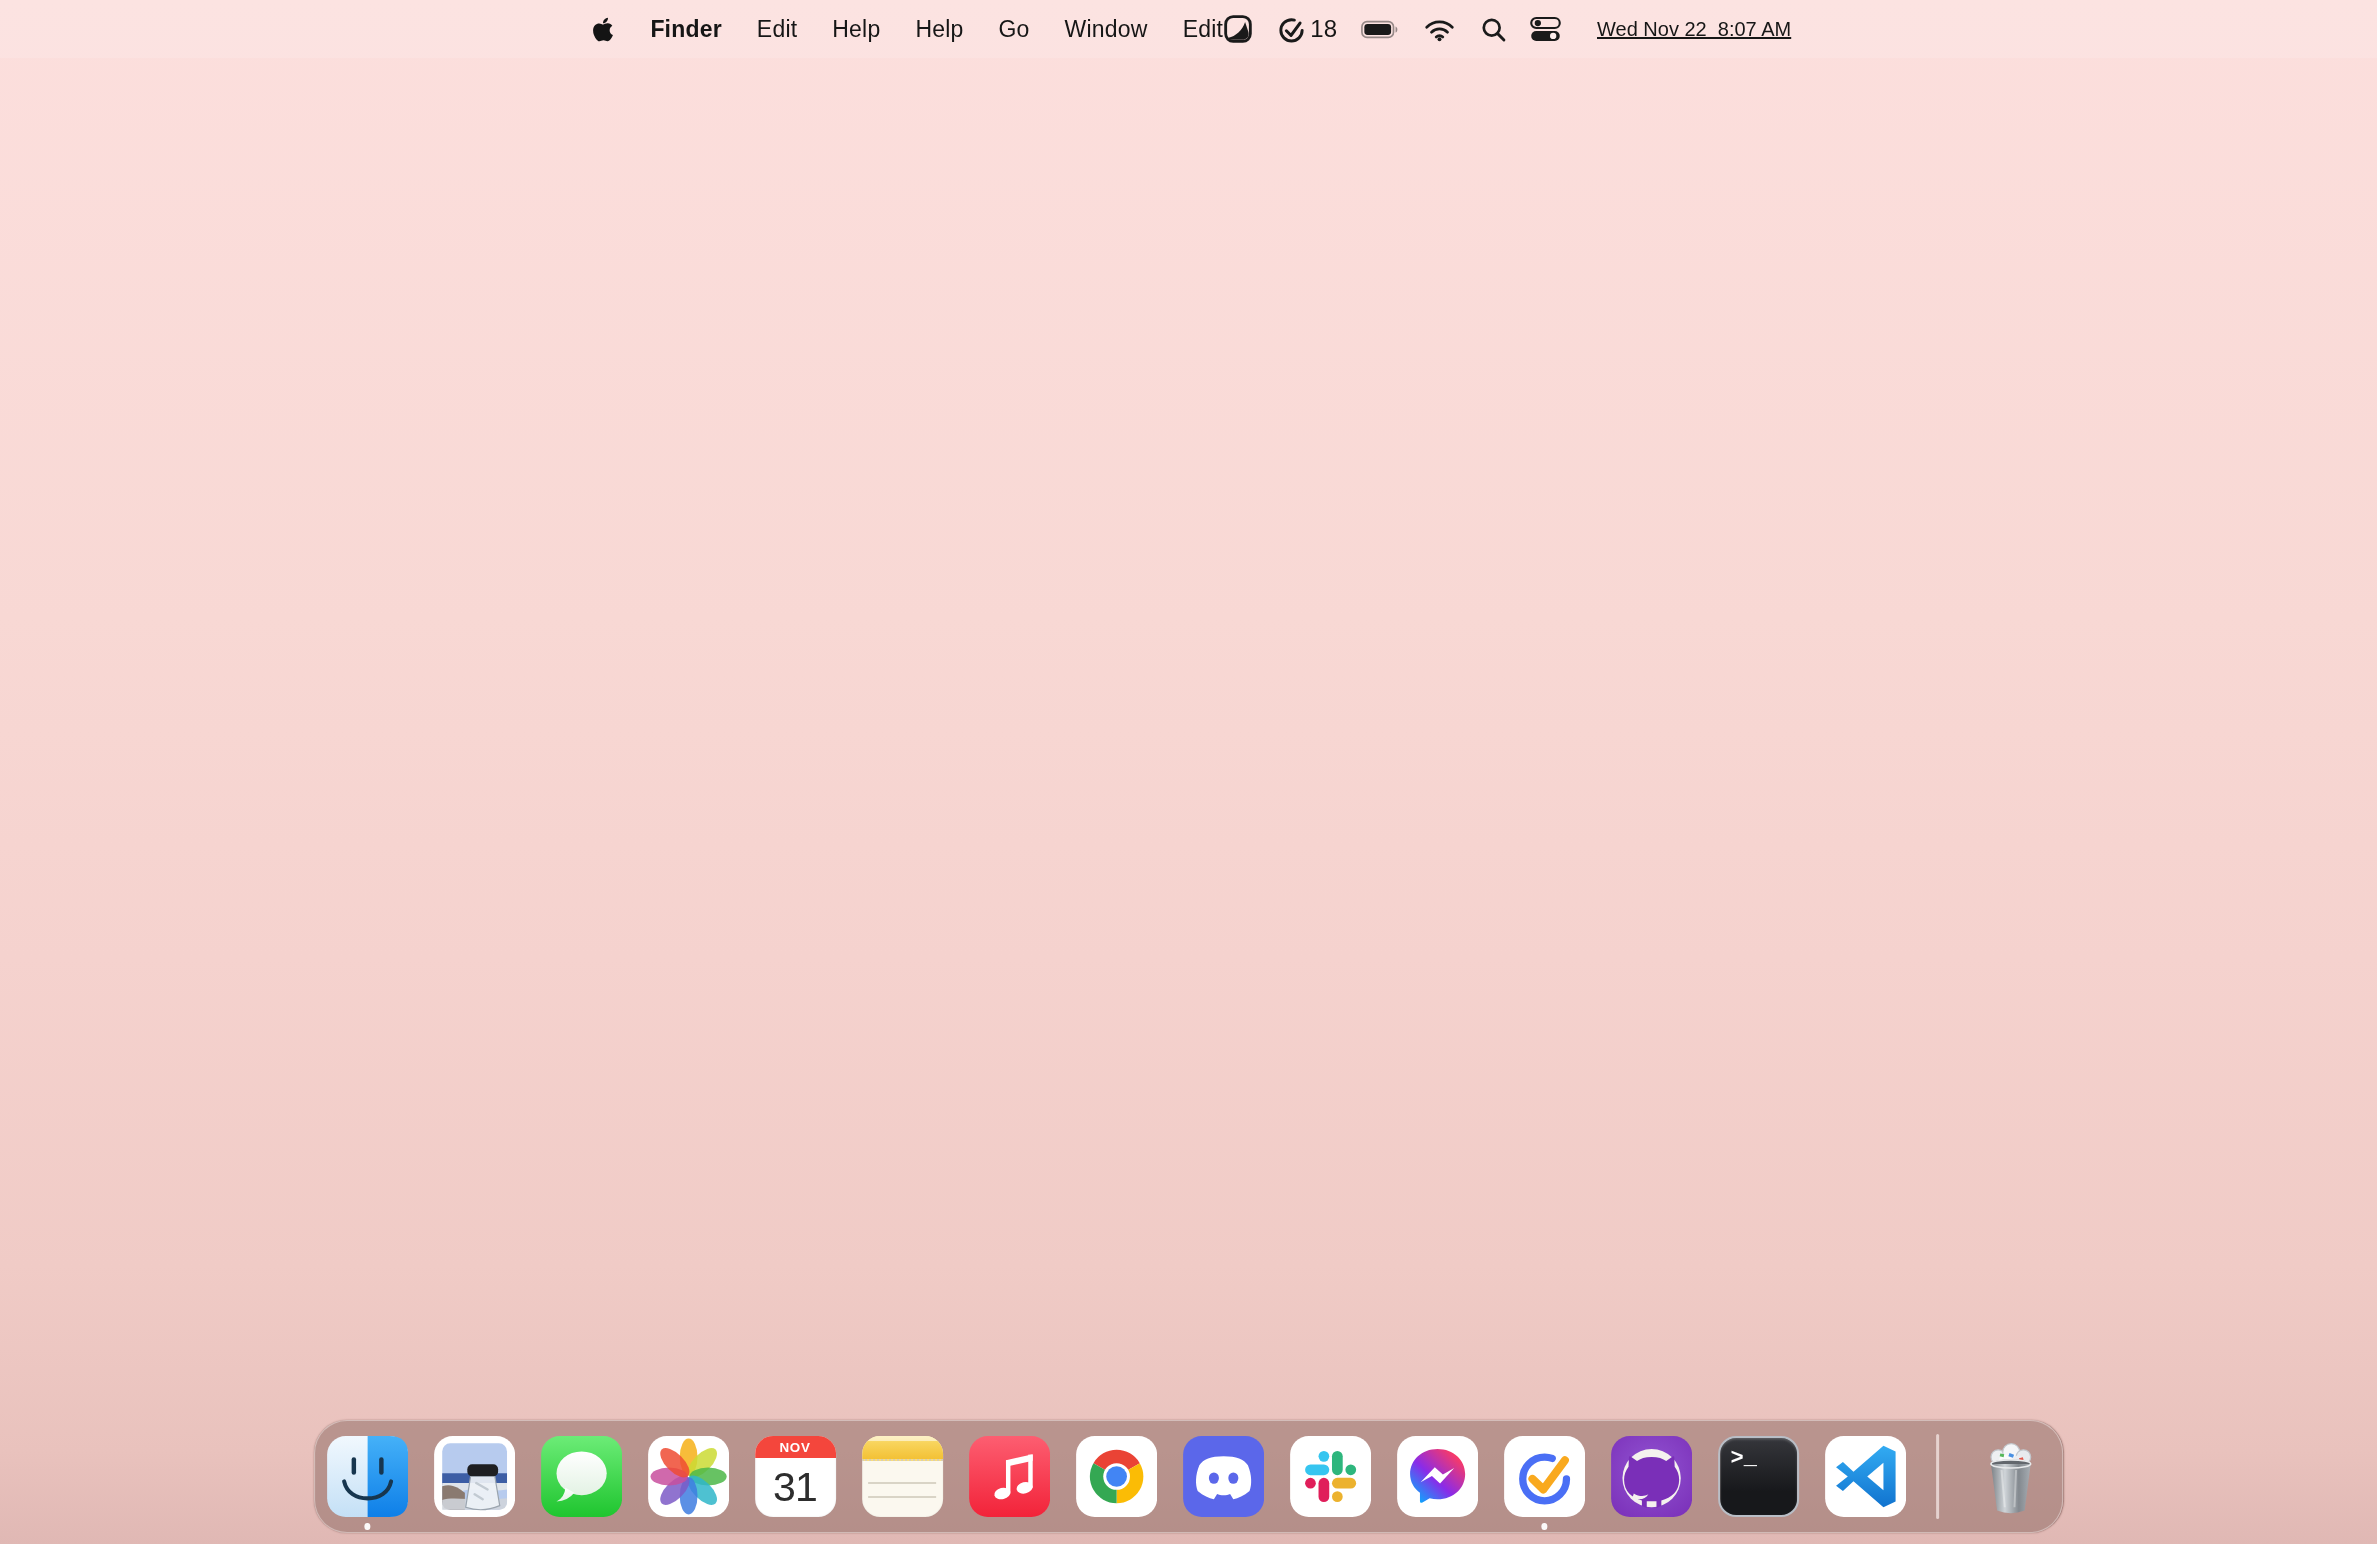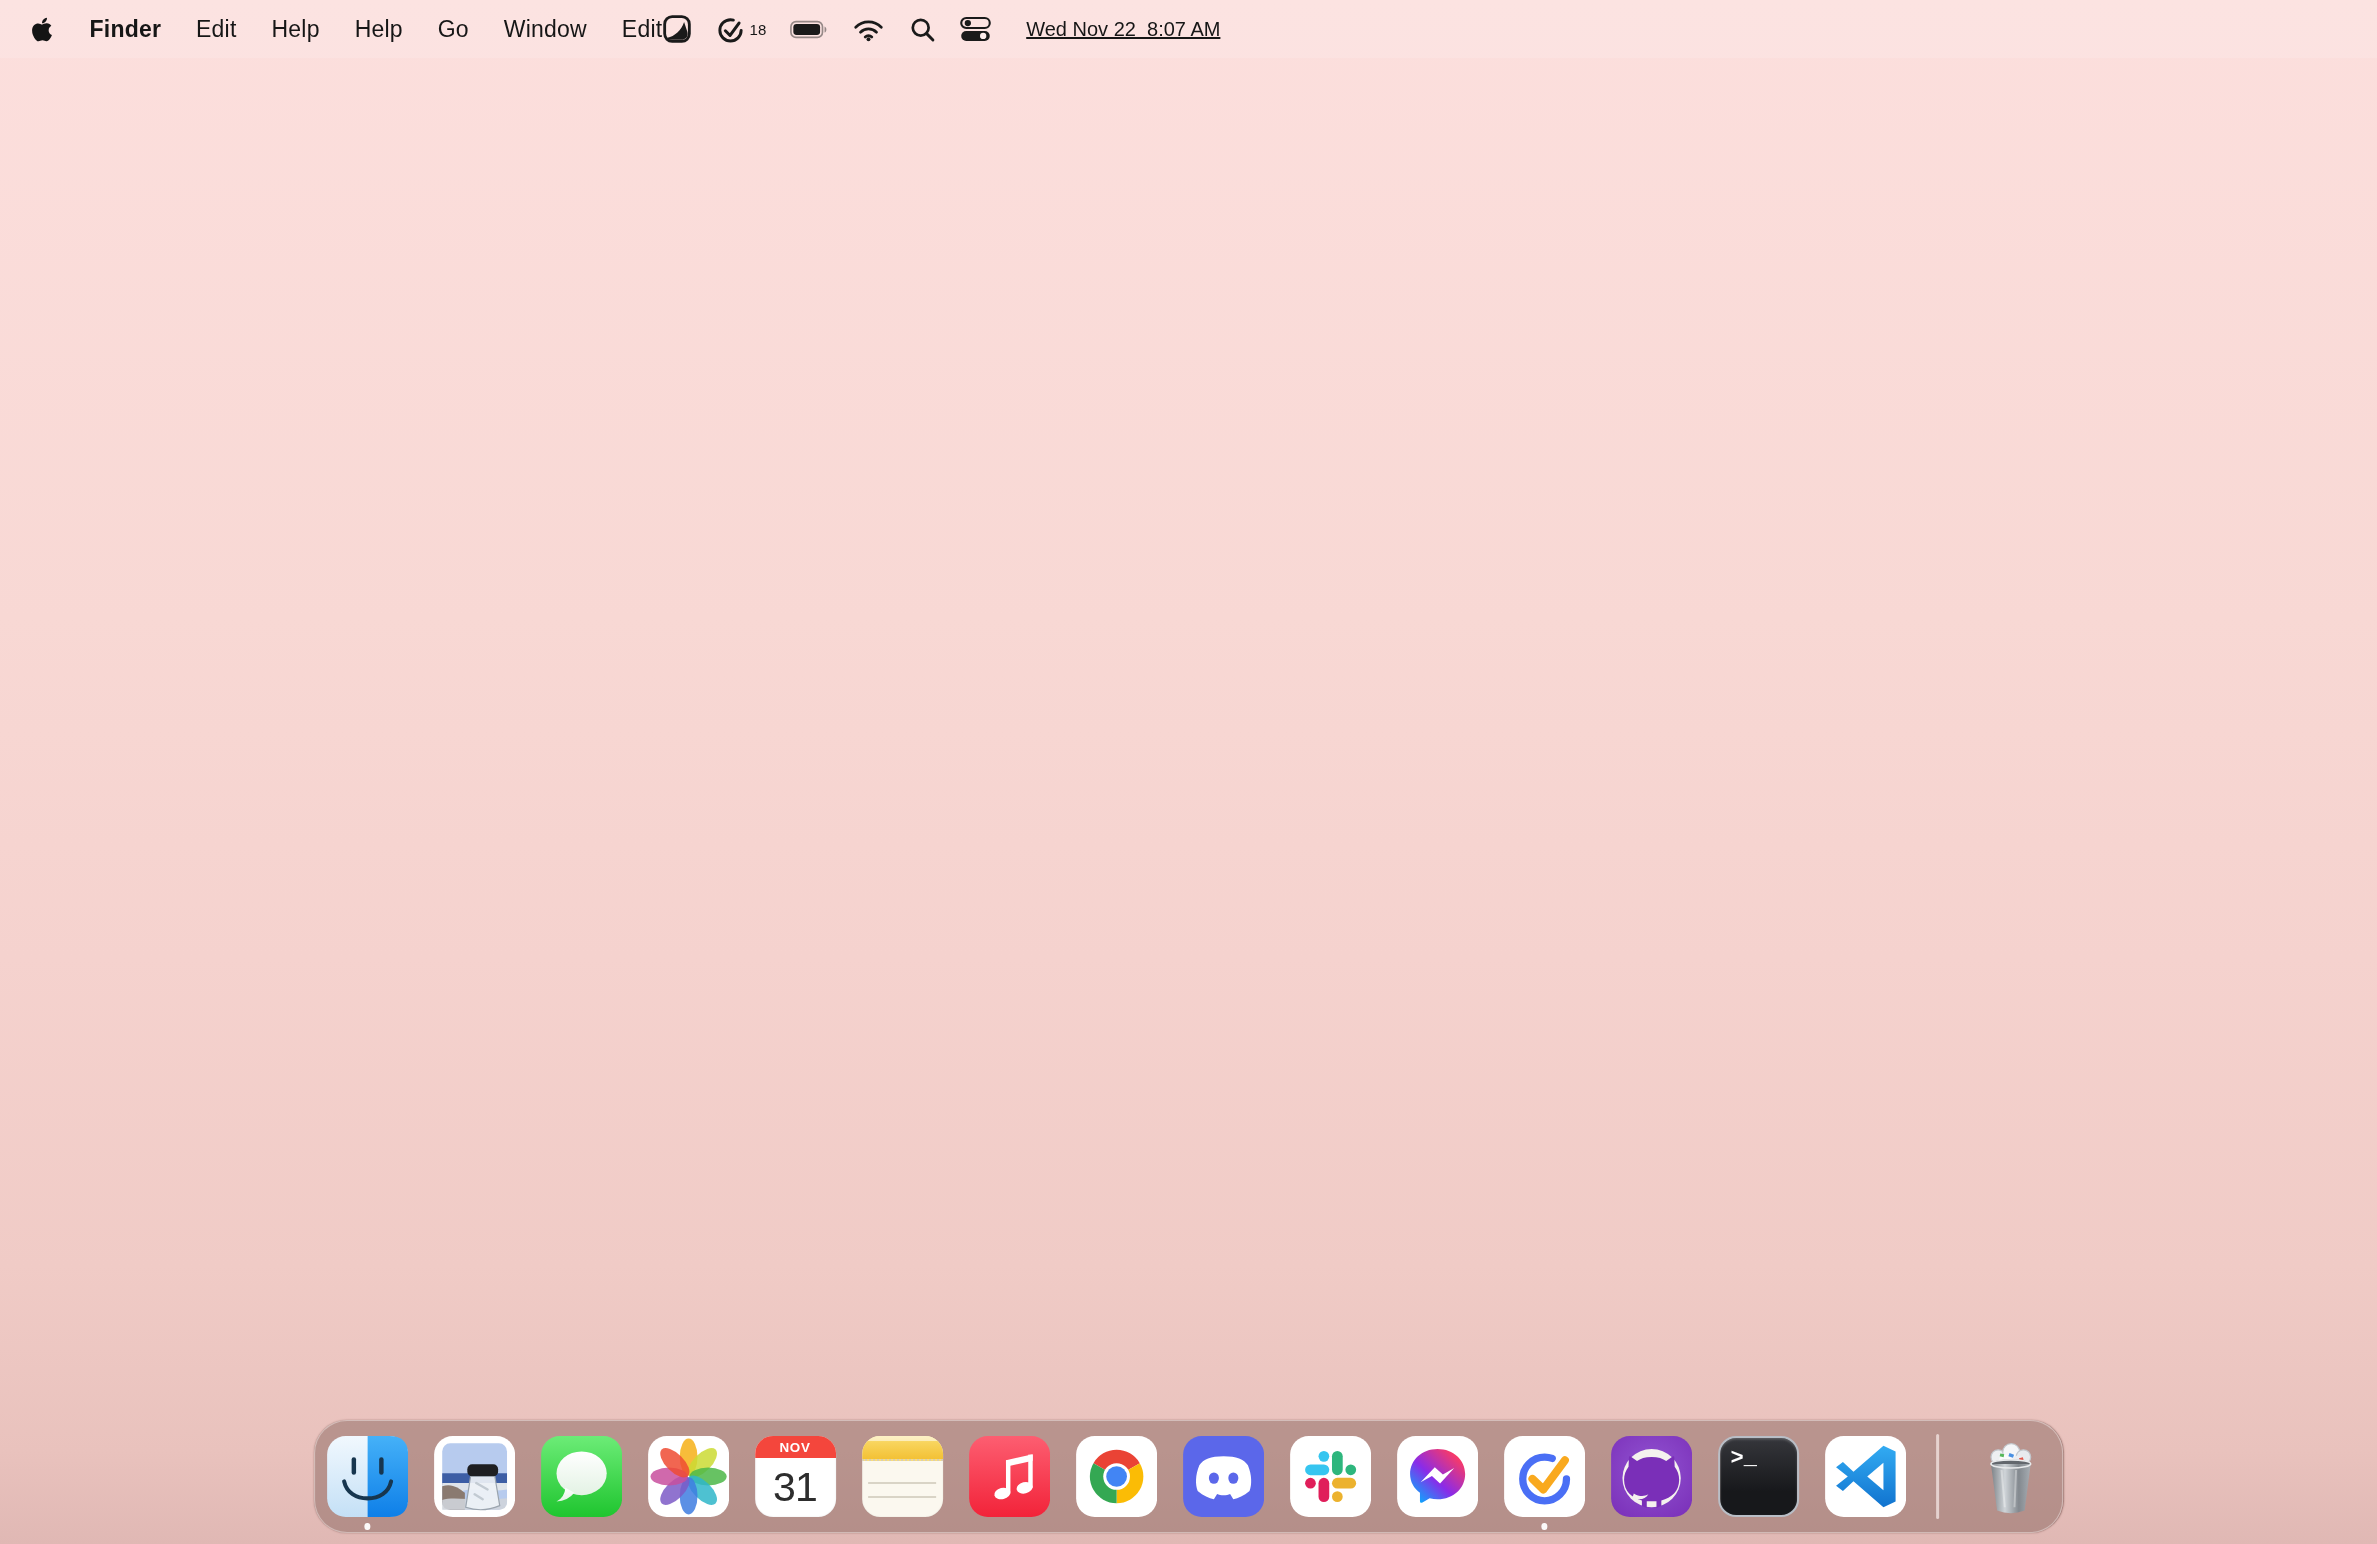--- a/index.html
+++ b/index.html
@@ -7,32 +7,32 @@
   body { font-family:"Liberation Sans","DejaVu Sans",sans-serif; }
 
   .desktop {
     position:relative; width:2377px; height:1544px;
     background:linear-gradient(180deg,#fcdfdd 0%, #f8d8d4 40%, #f5d2ce 62%, #f0cbc6 82%, #e9c2bd 94%, #e0b8b4 100%);
   }
 
   
   .menubar {
     position:absolute; top:0; left:0; width:100%; height:58px;
-    display:flex; align-items:center; justify-content:flex-start;
+    display:flex; align-items:center; justify-content:center;
     padding:0 25px 0 31px; background:rgba(255,255,255,0.14);
     color:#161616;
   }
   .menu-left { display:flex; align-items:center; gap:35px; }
   .menu-left .mi { font-size:23px; letter-spacing:0.2px; cursor:default; }
   .menu-left .mi.bold { font-weight:bold; }
   .apple-wrap { display:flex; align-items:center; margin-right:1.6px; }
   .menu-right { display:flex; align-items:center; gap:23.6px; }
   .mr-ic { display:flex; align-items:center; }
   .tt-group { display:flex; align-items:center; gap:4.7px; }
-  .tt-badge { font-size:15px; color:#161616; }
+  .tt-badge { font-size:24px; color:#161616; }
   .clock { font-size:20px; white-space:pre; margin-left:12px;text-decoration:underline; }
 
   
   .dock {
     position:absolute; bottom:11px; left:50%; transform:translateX(-50%);
     height:113px; display:flex; align-items:center; gap:26px;
     padding:0 12px;
     background:rgba(122,88,81,0.44);
     border:1.6px solid rgba(255,255,255,0.38);
     border-radius:33px;

